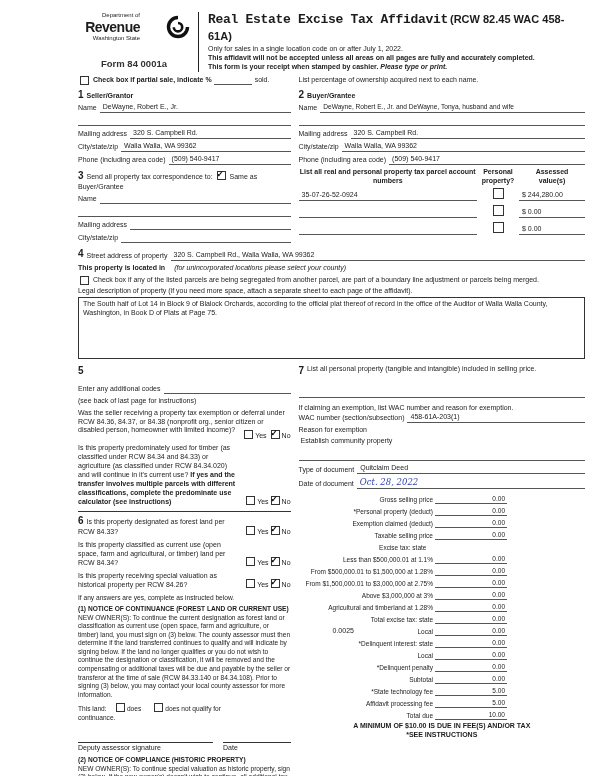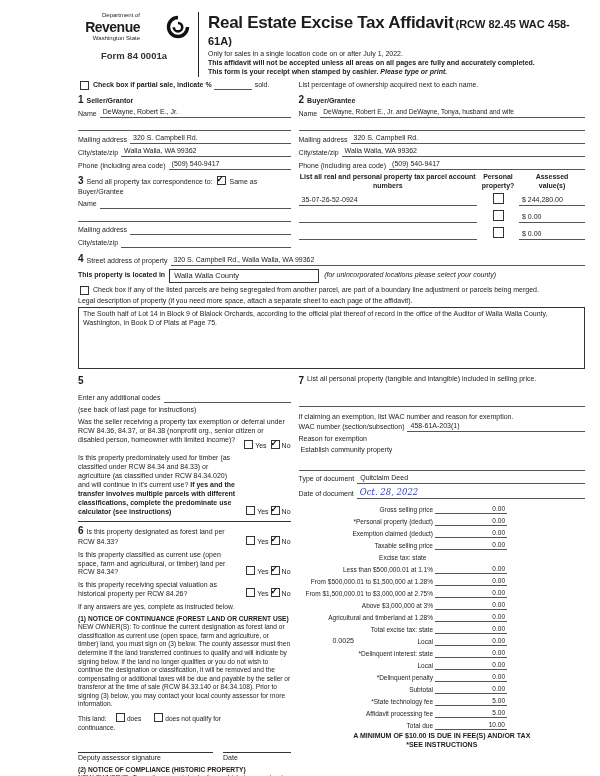--- a/index.html
+++ b/index.html
@@ -9,23 +9,23 @@
   .bold{font-weight:bold}
   
   .hdr{display:flex;margin-bottom:4px;}
   .logoblk{width:112px;flex:0 0 auto;text-align:center;padding-right:8px;}
   .logorow{display:flex;justify-content:flex-end;align-items:center;gap:24px;}
   .logotxt{text-align:right;}
   .dept{font-size:6px;}
   .rev{font-size:14px;font-weight:bold;letter-spacing:-0.5px;line-height:1;}
   .wast{font-size:6px;margin-top:1px;}
   .swirl{margin-left:2px;flex:0 0 auto;}
-  .formno{font-size:9.5px;font-weight:bold;color:#333;margin-top:8px;}
+  .formno{font-size:9.5px;font-weight:bold;color:#333;margin-top:16px;}
   .titleblk{flex:1;border-left:1.5px solid #222;padding-left:9px;}
-  .title{font-size:17px;font-weight:bold;letter-spacing:-0.3px;}
+  .title{font-size:13px;font-weight:bold;letter-spacing:-0.3px;font-family:Liberation Mono, monospace;}
   .titleref{font-size:11px;font-weight:bold;}
   .n1{font-size:7px;margin-top:2px;}
   .n2{font-size:7px;font-weight:bold;}
   
   .frow{display:flex;align-items:flex-end;margin-bottom:3px;min-height:9px;}
   .lbl{white-space:nowrap;margin-right:3px;flex:0 0 auto;}
   .fill{flex:1 1 auto;border-bottom:1px solid #555;min-height:9px;}
   .v{padding-left:3px;white-space:nowrap;}
   .cb{display:inline-block;width:7px;height:7px;border:1px solid #333;vertical-align:-1px;
       position:relative;margin:0 2px;flex:0 0 auto;background:#fff;}
@@ -203,21 +203,20 @@
   </div>
 
   <div style="margin-top:2px;">
     <div class="frow">
         <span class="secnum">4</span>
         <span class="lbl">Street address of property</span>
       <span class="fill"><span class="v">320 S. Campbell Rd., Walla Walla, WA 99362</span></span>
       </div>
     <div style="display:flex;align-items:center;margin-bottom:3px;">
       <span class="bold" style="margin-right:4px;">This property is located in</span>
-      <span class="countybox">Walla Walla County</span>
       <span class="note-i">(for unincorporated locations please select your county)</span>
     </div>
     <div style="display:flex;align-items:flex-start;margin-bottom:2px;">
       <span class="cb"></span>
       <span style="margin-left:2px;">Check box if any of the listed parcels are being segregated from another parcel, are part of a boundary line adjustment or parcels being merged.</span>
     </div>
     <div>Legal description of property (if you need more space, attach a separate sheet to each page of the affidavit).</div>
     <div class="legalbox">The South half of Lot 14 in Block 9 of Blalock Orchards, according to the official plat thereof of record in the office of the Auditor of Walla Walla County, Washington, in Book D of Plats at Page 75.</div>
   </div>
 

